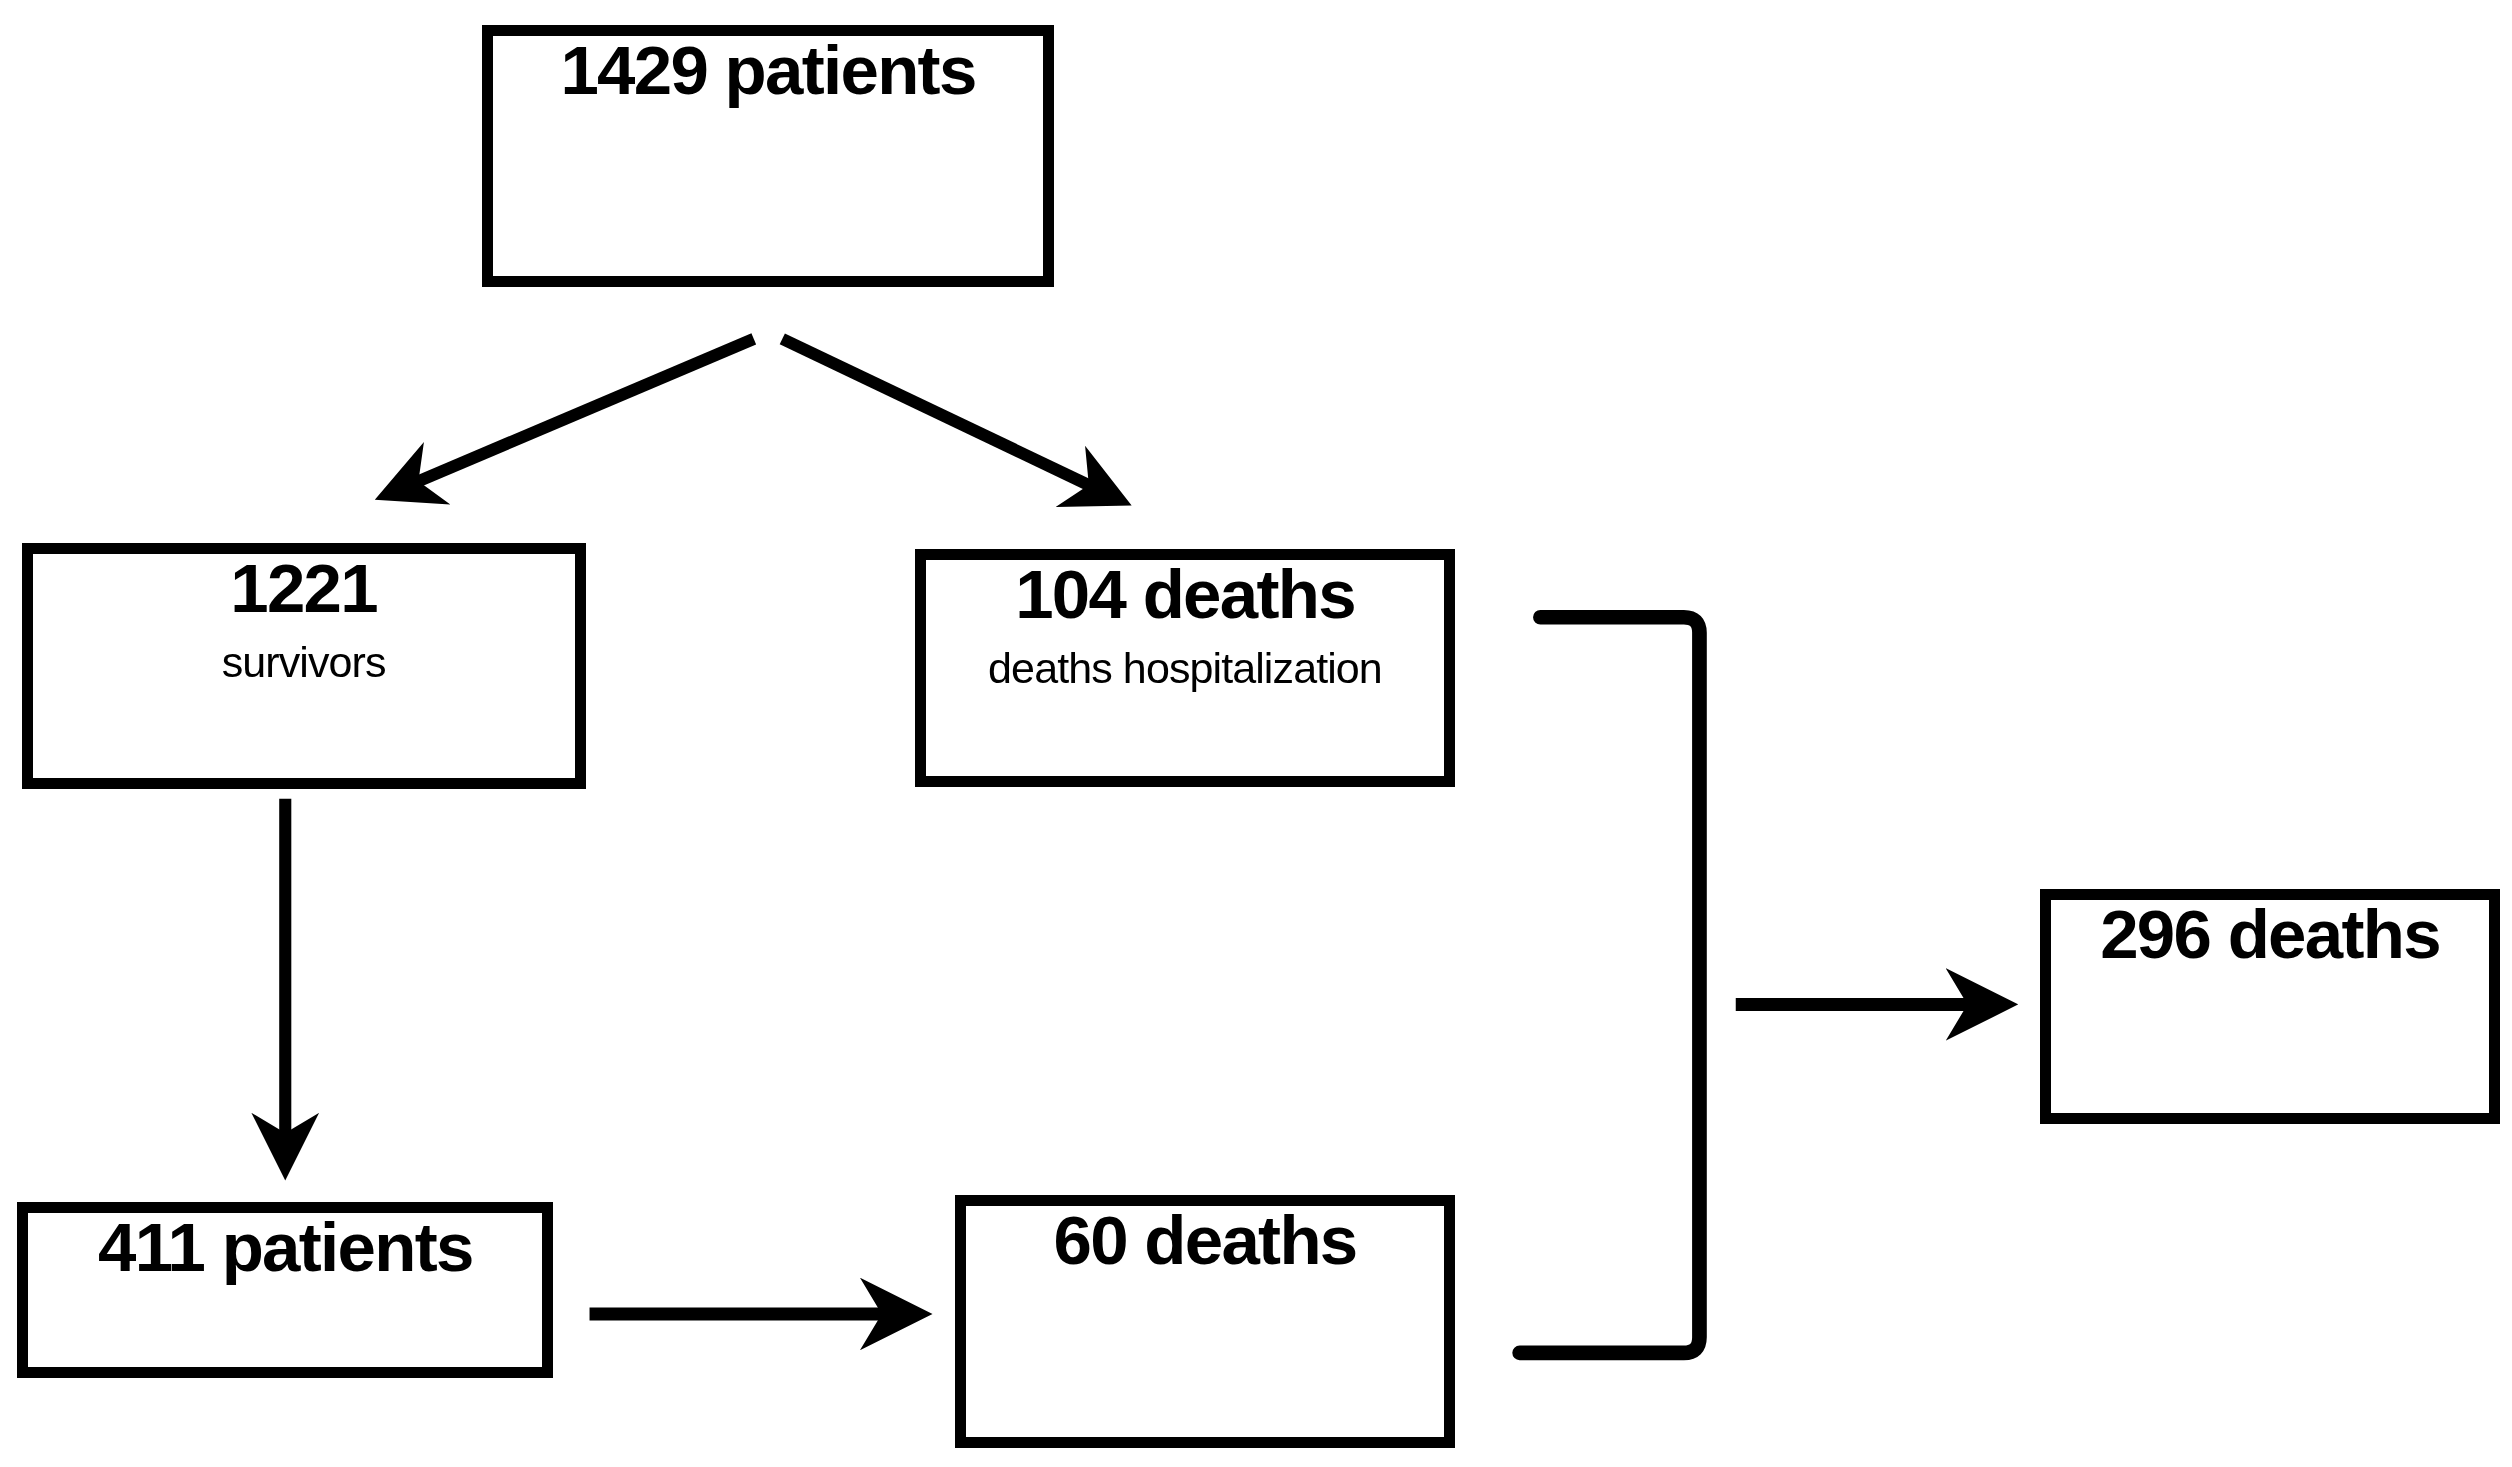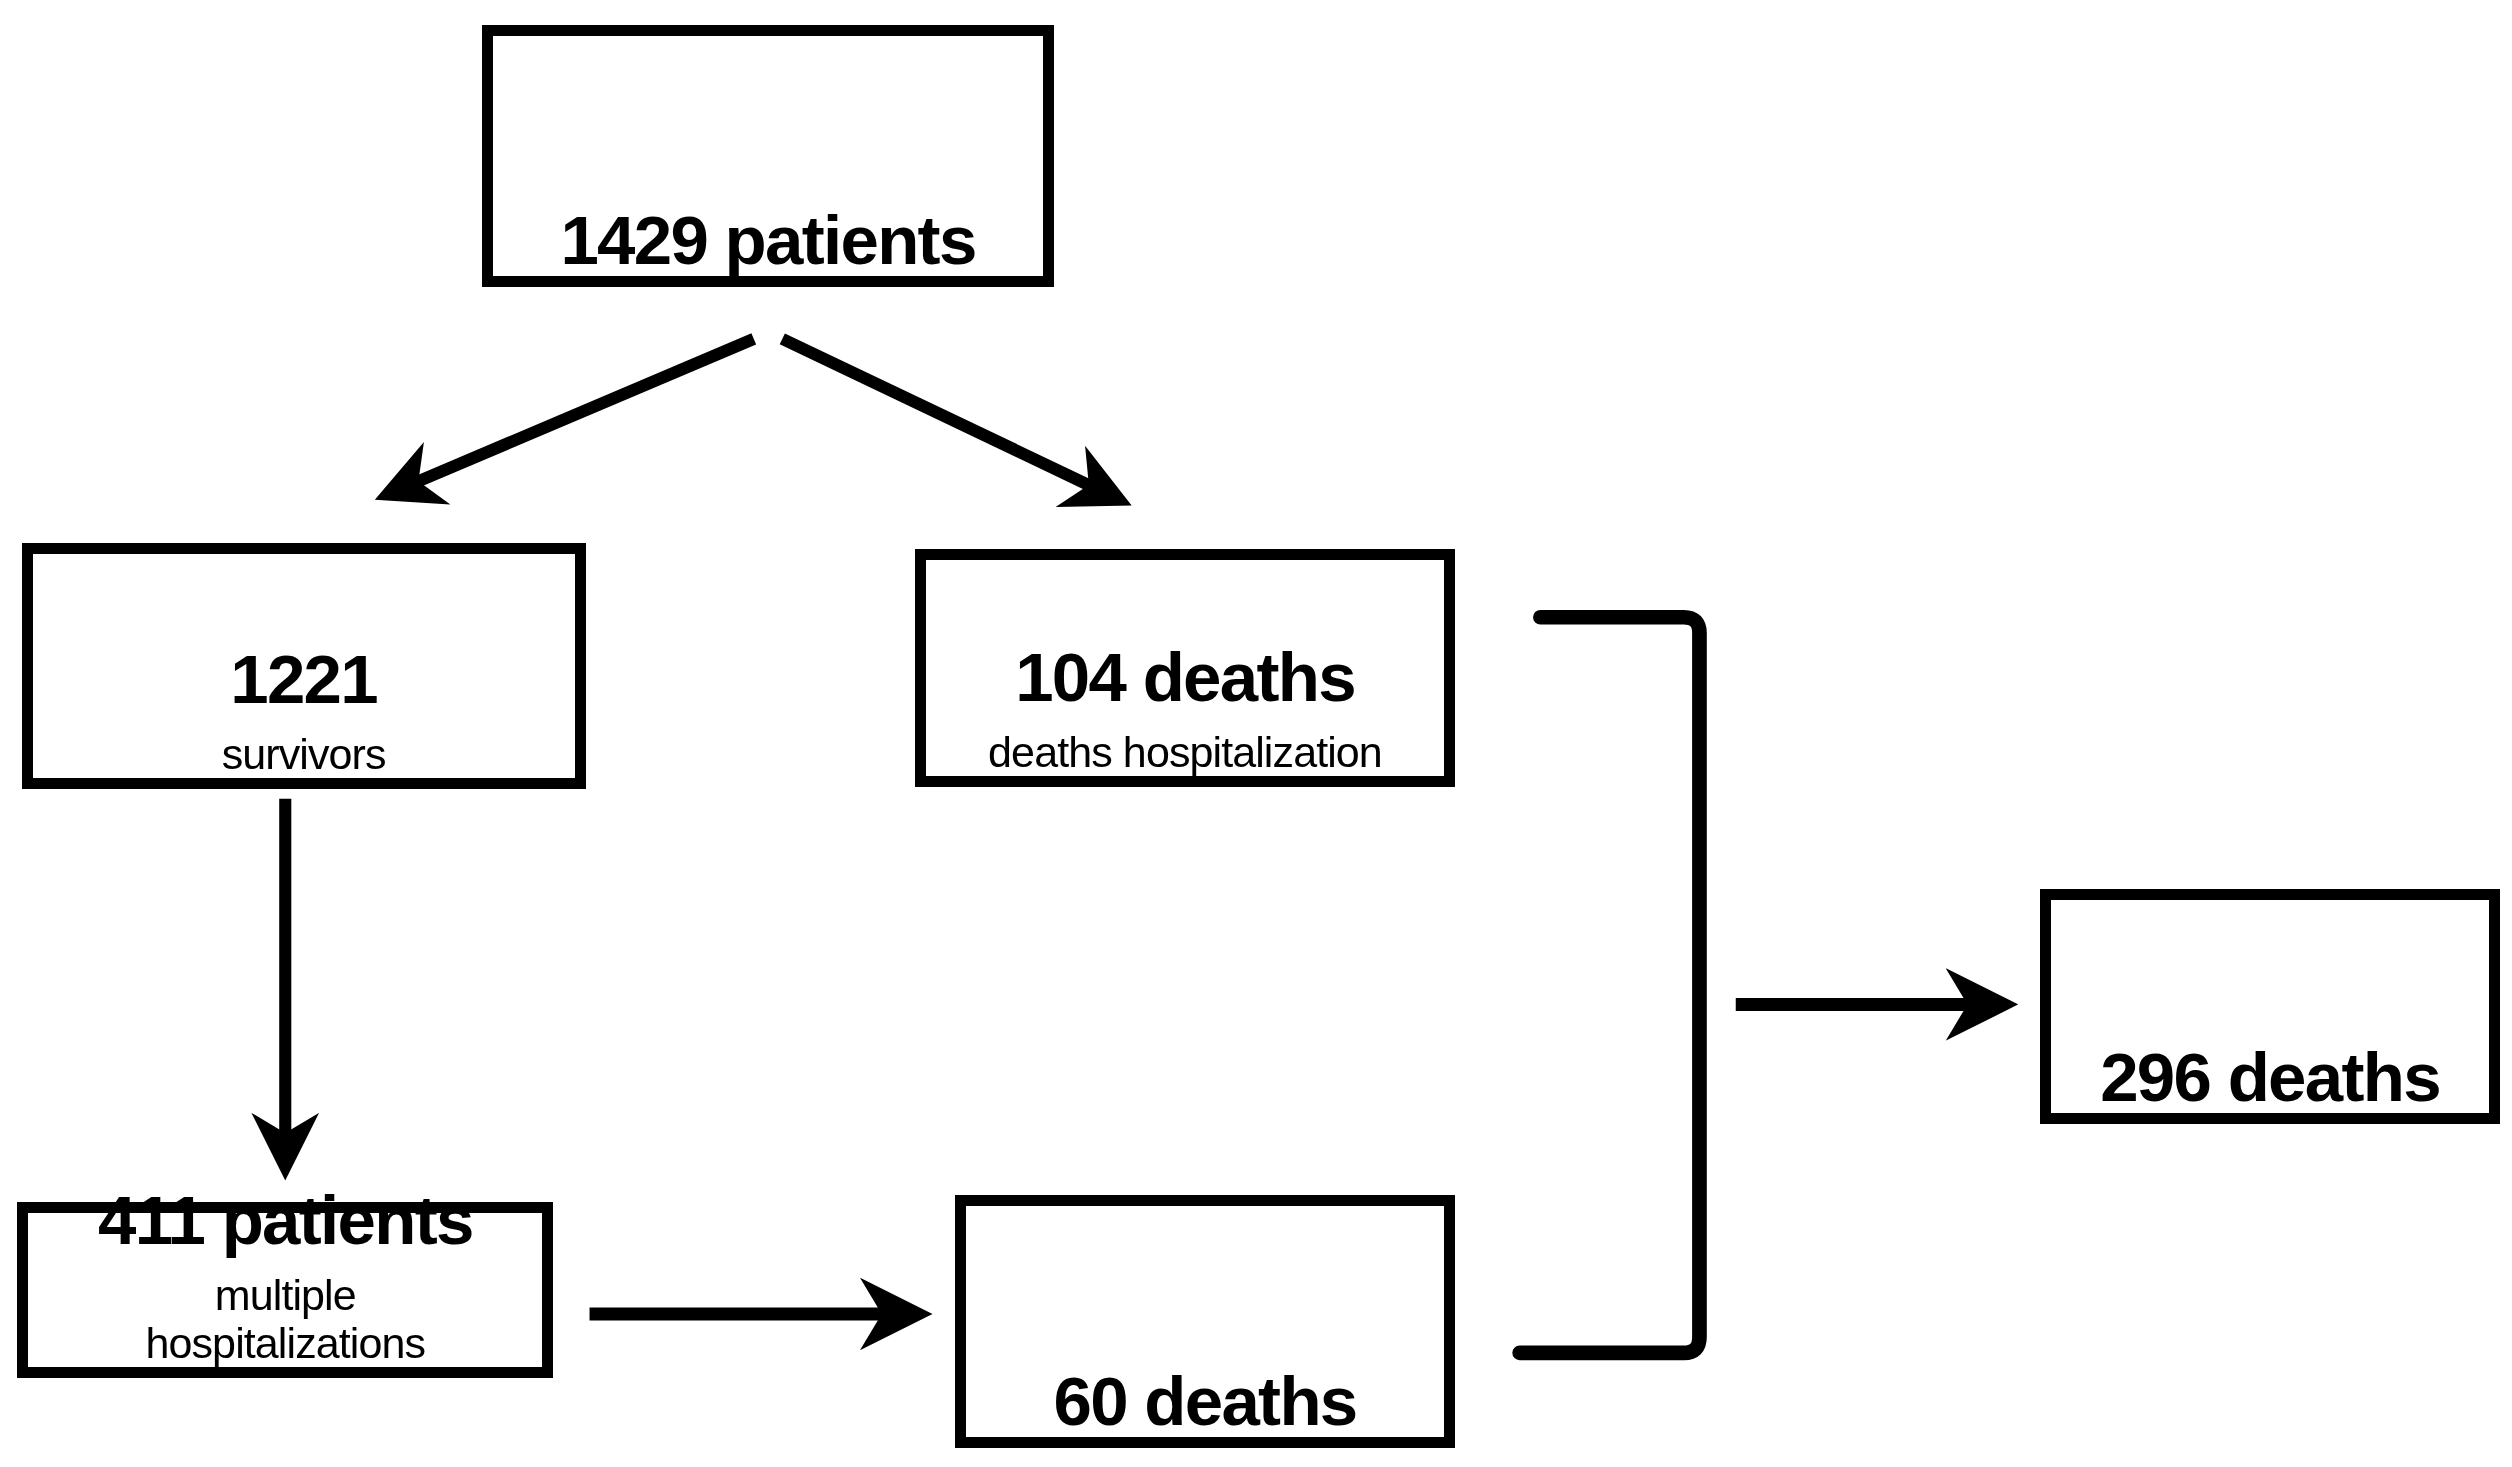--- a/index.html
+++ b/index.html
@@ -17,21 +17,21 @@
     overflow: hidden;
   }
   .node {
     position: absolute;
     box-sizing: border-box;
     border: 11.2px solid var(--stroke, #000000);
     background: var(--bg, #ffffff);
     display: flex;
     flex-direction: column;
     align-items: center;
-    justify-content: flex-end;
+    justify-content: flex-start;
     text-align: center;
     gap: 14px;
     z-index: 2;
   }
   .label-primary {
     font-weight: bold;
     font-size: 69px;
     line-height: 1.02;
     letter-spacing: -1.7px;
     white-space: nowrap;
@@ -98,24 +98,20 @@
     <div class="label-secondary">survivors</div>
   </div>
 
   <div class="node node-deaths-first">
     <div class="label-primary">104 deaths</div>
     <div class="label-secondary">deaths hospitalization</div>
   </div>
 
   <div class="node node-multiple">
     <div class="label-primary">411 patients</div>
-    <div class="sub-block">
-      <div class="label-secondary">multiple</div>
-      <div class="label-secondary">hospitalizations</div>
-    </div>
   </div>
 
   <div class="node node-deaths-multiple">
     <div class="label-primary">60 deaths</div>
   </div>
 
   <div class="node node-deaths-total">
     <div class="label-primary">296 deaths</div>
   </div>
 

